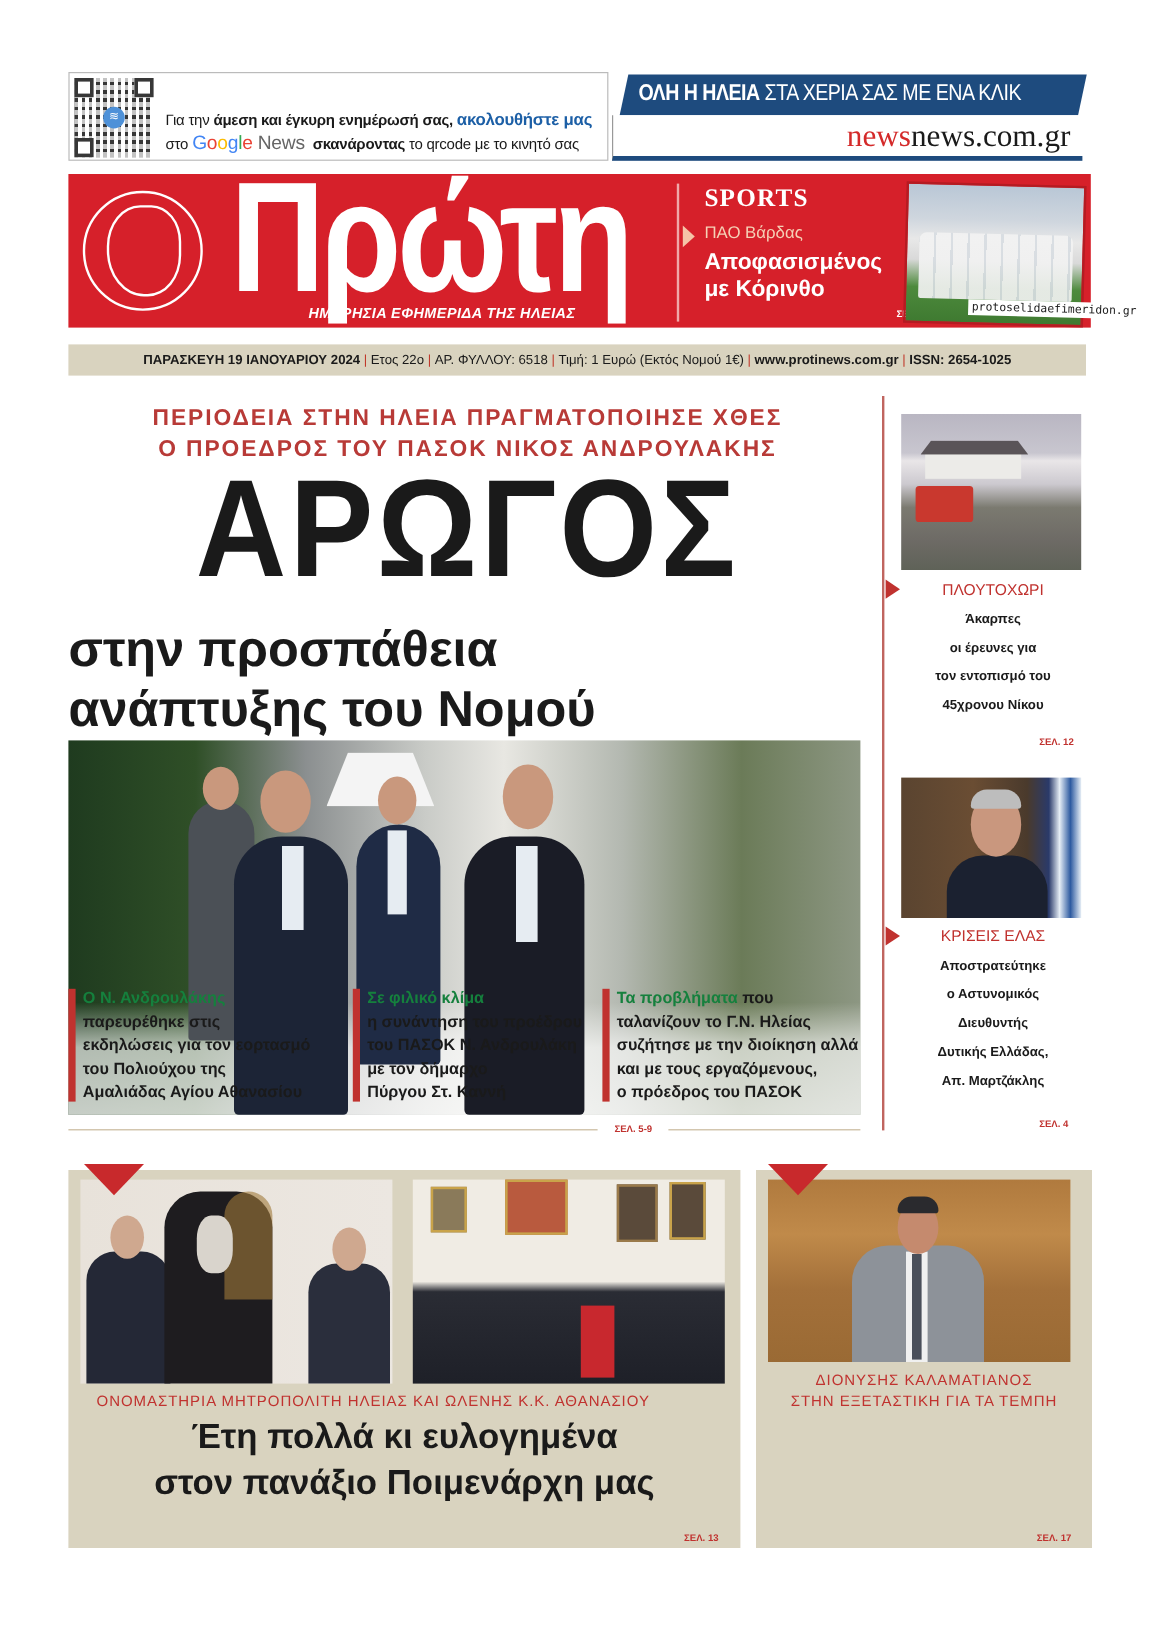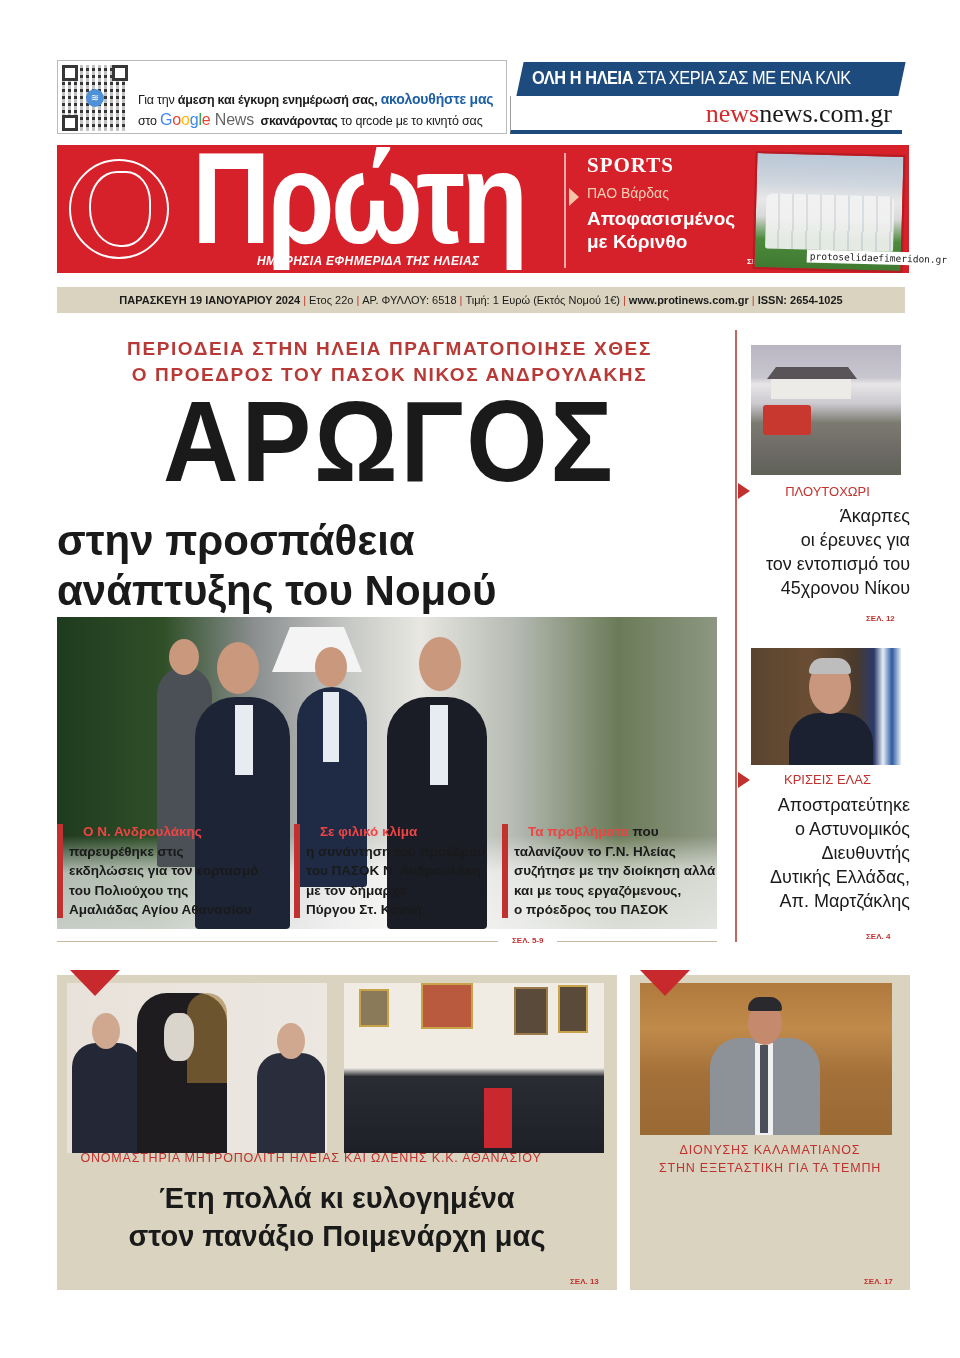--- a/index.html
+++ b/index.html
@@ -57,31 +57,31 @@
   .deck { left: 57px; width: 665px; font-size: 42px; font-weight: bold; line-height: 1; letter-spacing: 0px; }
   .lead-photo { left: 57px; top: 617px; width: 660px; height: 312px; background:
      linear-gradient(180deg, rgba(255,255,255,0) 70%, rgba(255,255,255,.65) 82%, rgba(255,255,255,.75) 100%),
      linear-gradient(90deg, #1f3b1f 0%, #2f4f27 16%, #8b8f90 30%, #c9cbc7 45%, #e8e7e2 55%, #b3b8b0 70%, #6b7b58 85%, #8d9783 100%); }
   .person { position:absolute; background: #1c2436; border-radius: 40px 40px 4px 4px; }
   .head { position:absolute; background: #c9987d; border-radius: 50%; }
   .shirt { position:absolute; background: #e6ecf2; }
   .tent { position:absolute; background:#f4f4f4; }
   .captions { left: 57px; top: 818px; width: 660px; height: 110px; }
   .cap { position:absolute; top: 4px; font-size: 13.5px; line-height: 19.6px; font-weight: bold; color:#1a1a1a; }
-  .cap .red { color: #ef4444; margin-left: 14px; }
+  .cap .red { color: #15803d; }
   .cap-bar { position:absolute; left: 0; top: 2px; width: 6px; height: 94px; background: #c0322f; }
   .rule { left: 57px; top: 941px; width: 660px; height: 1px; background: #c9b99c; }
   .sel-lead { left: 498px; top: 936px; background: #fff; padding: 0 14px; color: #c0322f; font-size: 8px; font-weight: bold; text-align: center; }
 
   
   .vline { left: 735px; top: 330px; width: 2px; height: 612px; background: #c0655f; }
   .side-photo { left: 751px; width: 150px; }
   .side-arrow { left: 738px; width:0; height:0; border-top: 8px solid transparent; border-bottom: 8px solid transparent; border-left: 12px solid #c0322f; }
   .side-kicker { left: 745px; width: 165px; text-align: center; color: #c0322f; font-size: 13px; }
-  .side-title { left: 745px; width: 165px; text-align: right; font-size: 18px; font-weight: normal; line-height: 24px; }
+  .side-title { left: 745px; width: 165px; text-align: center; font-size: 11px; font-weight: bold; line-height: 24px; }
   .side-page { left: 866px; color: #c0322f; font-size: 8px; font-weight: bold; }
 
   
   .bot-left { left: 57px; top: 975px; width: 560px; height: 315px; background: #d9d3bf; }
   .bot-right { left: 630px; top: 975px; width: 280px; height: 315px; background: #d9d3bf; }
   .tri { width:0; height:0; border-left: 25px solid transparent; border-right: 25px solid transparent; border-top: 26px solid #c8292c; }
   .bot-kicker { color: #c0322f; font-size: 12.5px; letter-spacing: 0.8px; text-align: center; }
   .bot-title { text-align: center; font-weight: bold; }
   .bot-page { color: #c0322f; font-size: 8px; font-weight: bold; }
 </style>
@@ -248,21 +248,21 @@
     <div class="abs" style="left:210px;top:40px;width:28px;height:36px;background:#cfa88f;border-radius:50%"></div>
   </div>
   <div class="abs" style="left:287px;top:8px;width:260px;height:170px;background:linear-gradient(180deg,#f0ece4 0%,#f0ece4 50%,#2a2c34 55%,#1e2028 100%)">
     <div class="abs" style="left:15px;top:6px;width:30px;height:38px;background:#8a7a5a;border:2px solid #c9a34a"></div>
     <div class="abs" style="left:77px;top:0;width:52px;height:46px;background:#b95a3e;border:2px solid #c9a34a"></div>
     <div class="abs" style="left:170px;top:4px;width:34px;height:48px;background:#5a4a3a;border:2px solid #9a7a4a"></div>
     <div class="abs" style="left:214px;top:2px;width:30px;height:48px;background:#5a4a3a;border:2px solid #c9a34a"></div>
     <div class="abs" style="left:140px;top:105px;width:28px;height:60px;background:#c8282e"></div>
   </div>
   <div class="abs tri" style="left:13px;top:-5px"></div>
-  <div class="abs bot-kicker" style="left:0;top:176px;width:508px">ΟΝΟΜΑΣΤΗΡΙΑ ΜΗΤΡΟΠΟΛΙΤΗ ΗΛΕΙΑΣ ΚΑΙ ΩΛΕΝΗΣ Κ.Κ. ΑΘΑΝΑΣΙΟΥ</div>
+  <div class="abs bot-kicker" style="left:0;top:186px;width:508px">ΟΝΟΜΑΣΤΗΡΙΑ ΜΗΤΡΟΠΟΛΙΤΗ ΗΛΕΙΑΣ ΚΑΙ ΩΛΕΝΗΣ Κ.Κ. ΑΘΑΝΑΣΙΟΥ</div>
   <div class="abs bot-title" style="left:0;top:204px;width:560px;font-size:29px;line-height:38px">
     <div>Έτη πολλά κι ευλογημένα</div>
     <div>στον πανάξιο Ποιμενάρχη μας</div>
   </div>
   <div class="abs bot-page" style="left:513px;top:302px">ΣΕΛ. 13</div>
 </div>
 
 <div class="abs bot-right">
   <div class="abs" style="left:10px;top:8px;width:252px;height:152px;background:linear-gradient(180deg,#b07a3e 0%,#c08a4a 30%,#a3703a 60%,#9a6a34 100%)">
     <div class="abs" style="left:70px;top:55px;width:110px;height:97px;background:#8d9299;border-radius:30px 30px 0 0"></div>

